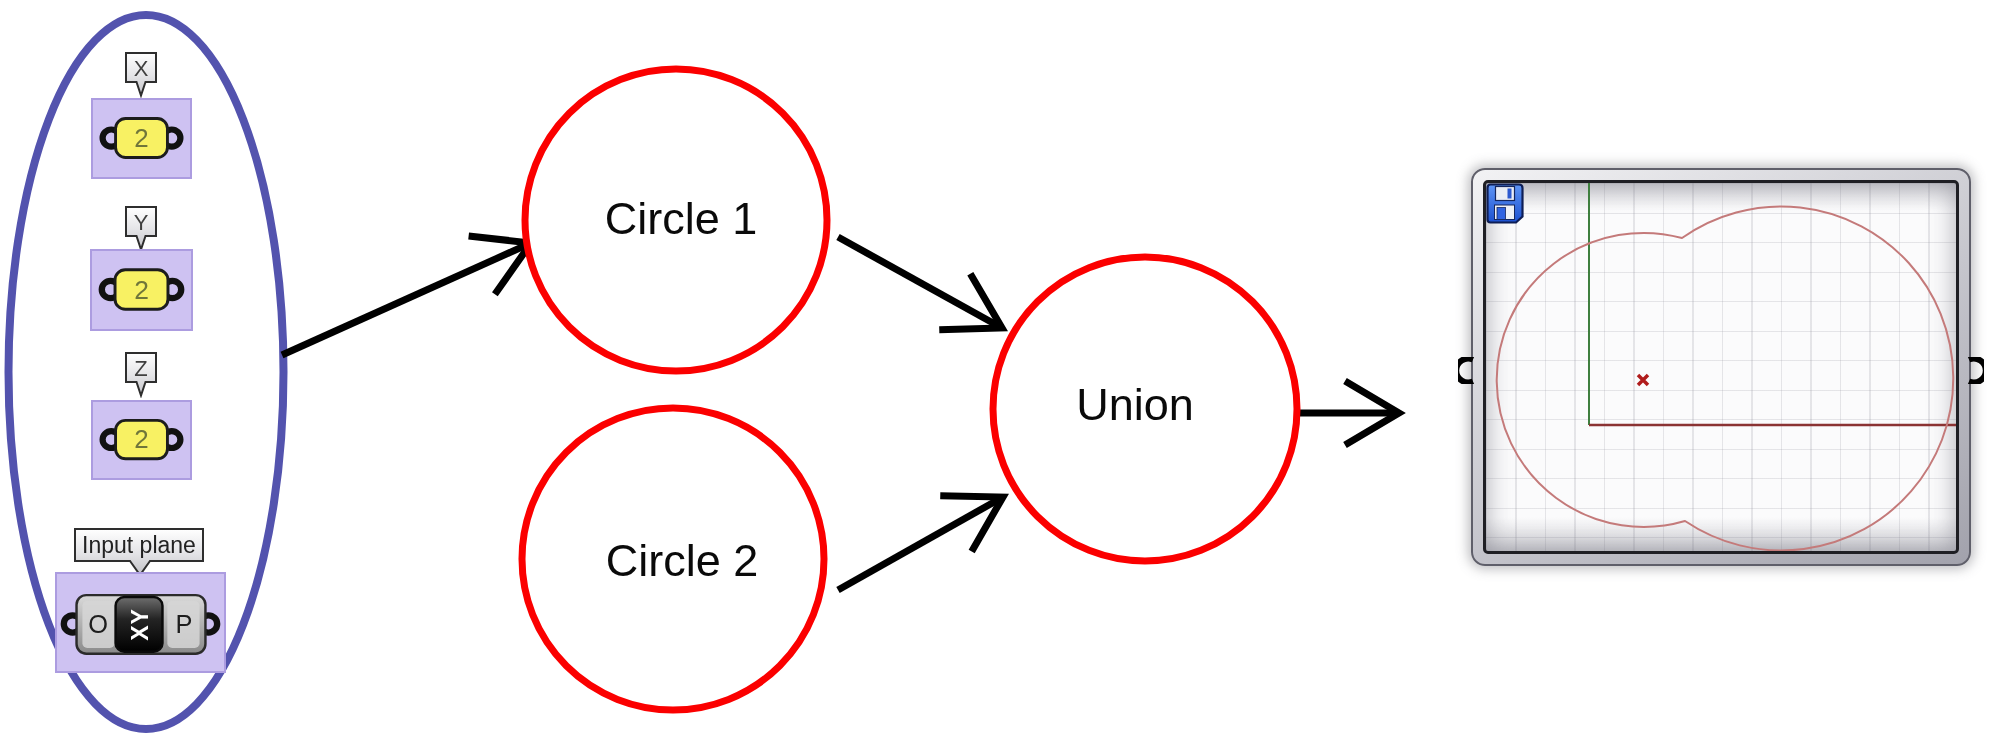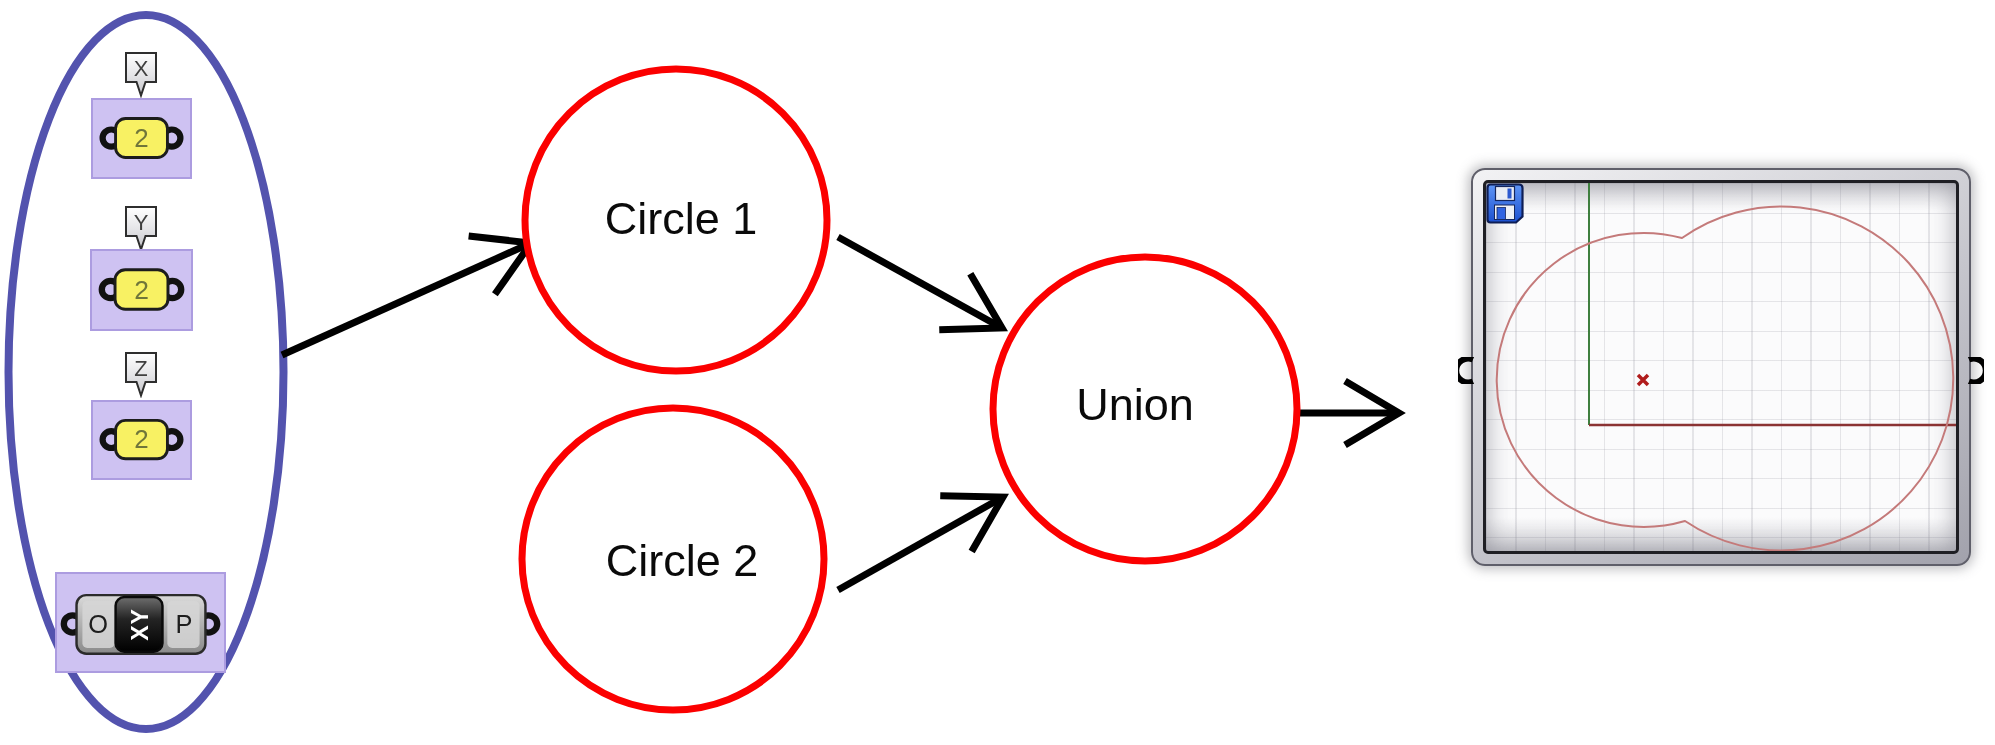--- a/index.html
+++ b/index.html
@@ -120,20 +120,26 @@
   </div>
   <div class="gh-group" style="left:91px;top:400px;width:101px;height:80px">
     <svg viewBox="0 0 101 81" preserveAspectRatio="none">
       <circle cx="19" cy="40" r="9" fill="none" stroke="#111" stroke-width="6.5"></circle>
       <circle cx="82" cy="40" r="9" fill="none" stroke="#111" stroke-width="6.5"></circle>
       <rect x="23.5" y="19.5" width="54" height="41" rx="10.5" fill="#f8f163" stroke="#1c1c1c" stroke-width="3"></rect>
       <text x="50.5" y="49.5" text-anchor="middle" font-size="27" fill="#70763a">2</text>
     </svg>
   </div>
 
+  <div class="tagbox" style="left:74px;top:528px;width:130px;height:49px">
+    <svg width="130" height="49" viewBox="0 0 130 49">
+      <path d="M1,1 H129 V33 H76 L66,47 L56,33 H1 Z" fill="url(#tagGrad)" stroke="#2e2e2e" stroke-width="2"></path>
+      <text x="65" y="25" text-anchor="middle" font-size="23" fill="#222">Input plane</text>
+    </svg>
+  </div>
   <div class="gh-group" style="left:55px;top:572px;width:171px;height:101px">
     <svg viewBox="0 0 171 101" preserveAspectRatio="none">
       <circle cx="16" cy="52" r="9" fill="none" stroke="#111" stroke-width="6.5"></circle>
       <circle cx="155" cy="52" r="9" fill="none" stroke="#111" stroke-width="6.5"></circle>
       <rect x="20" y="22" width="132" height="61" rx="10" fill="url(#compGrad)" stroke="#2b2b2b" stroke-width="2.5"></rect>
       <rect x="26" y="28" width="33" height="49" rx="5" fill="#d6d6d6" opacity="0.85"></rect>
       <rect x="113" y="28" width="33" height="49" rx="5" fill="#d6d6d6" opacity="0.85"></rect>
       <text x="42" y="61.5" text-anchor="middle" font-size="26" fill="#1c1c1c">O</text>
       <text x="130" y="61.5" text-anchor="middle" font-size="26" fill="#1c1c1c">P</text>
       <rect x="60" y="24" width="48" height="57" rx="9" fill="url(#badgeGrad)" stroke="#0a0a0a" stroke-width="2.5"></rect>

